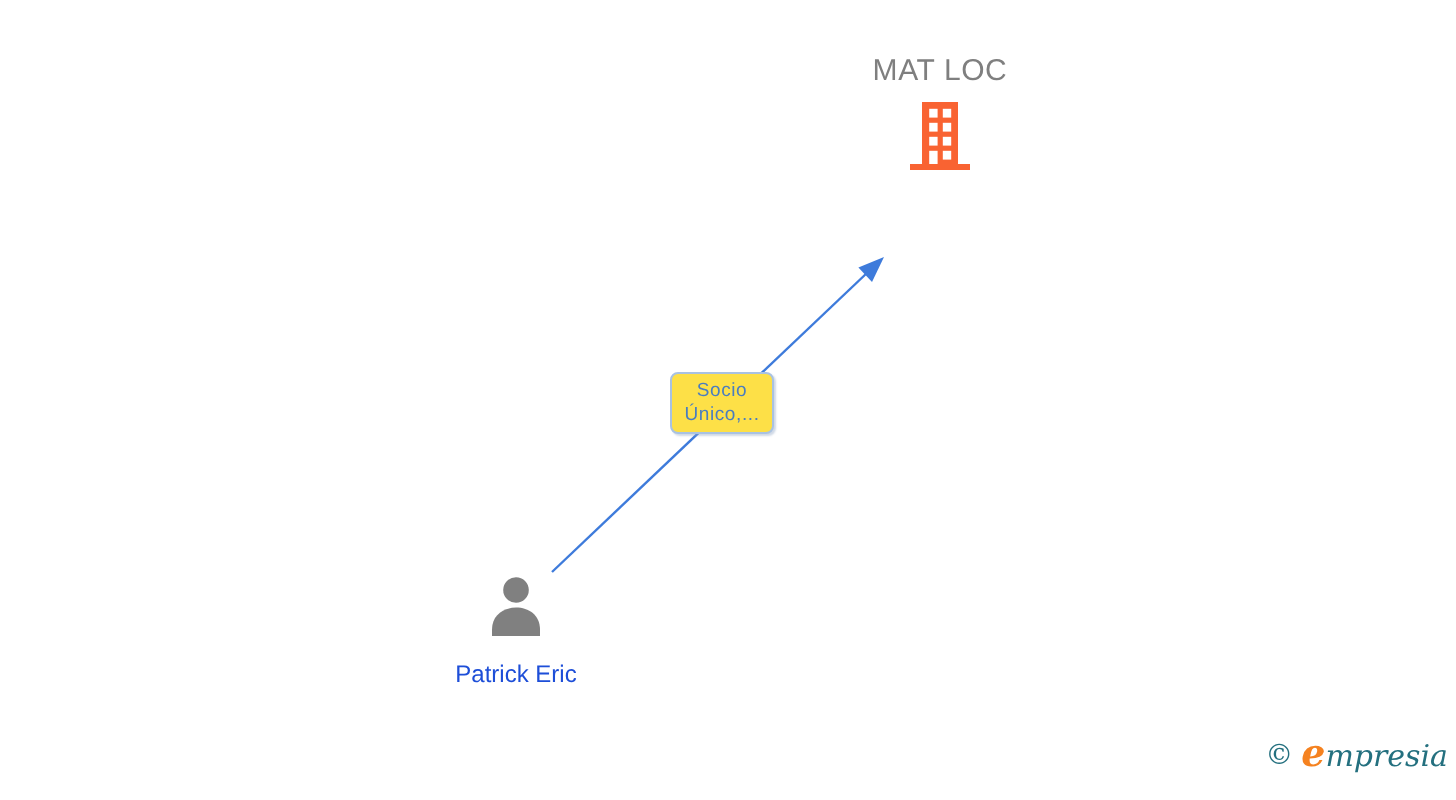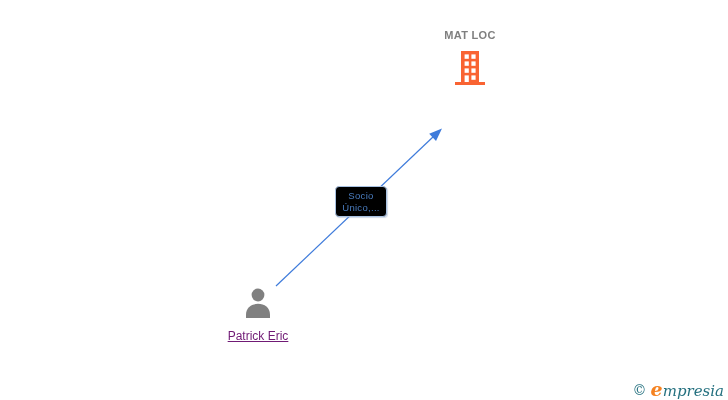--- a/index.html
+++ b/index.html
@@ -26,38 +26,38 @@
   .company-node {
     position: absolute;
     left: 400px; top: 28px;
     width: 140px;
     z-index: 2;
     text-align: center;
     cursor: pointer;
   }
   .company-name {
     color: #7f7f7f;
-    font-size: 11px;
-    font-weight: bold;
+    font-size: 15px;
+    font-weight: normal;
     line-height: 15.5px;
     letter-spacing: 0.3px;
   }
   .company-icon {
     display: inline-block;
     margin-top: 7px;
     width: 30px; height: 34px;
   }
 
   
   .edge-label {
     position: absolute;
     left: 335px; top: 186px;
     width: 52px; height: 31px;
     z-index: 3;
-    background: #000000;
+    background: #fde047;
     border: 1px solid #a9c2e2;
     border-radius: 4px;
     box-shadow: 1px 1px 1px rgba(150,170,200,0.45);
     text-align: center;
     padding-top: 3px;
     cursor: pointer;
   }
   .edge-label-text {
     color: #4a7dc0;
     font-size: 9.5px;
@@ -74,32 +74,31 @@
     z-index: 2;
     text-align: center;
     cursor: pointer;
   }
   .person-icon {
     display: inline-block;
     width: 28px; height: 30px;
   }
   .person-name {
     margin-top: 6px;
-    color: #701a75;
+    color: #1d4ed8;
     font-size: 12px;
     line-height: 16px;
-    text-decoration: underline;
   }
 
   .line { display: block; }
 
   
   .brand {
     position: absolute;
-    right: 4px; bottom: 0;
+    right: 4px; bottom: 12px;
     z-index: 2;
     font-family: "DejaVu Serif", serif;
     font-size: 15px;
     white-space: nowrap;
   }
   .brand .copy {
     color: #24707f;
     font-style: normal;
     font-size: 14px;
     vertical-align: 1px;

